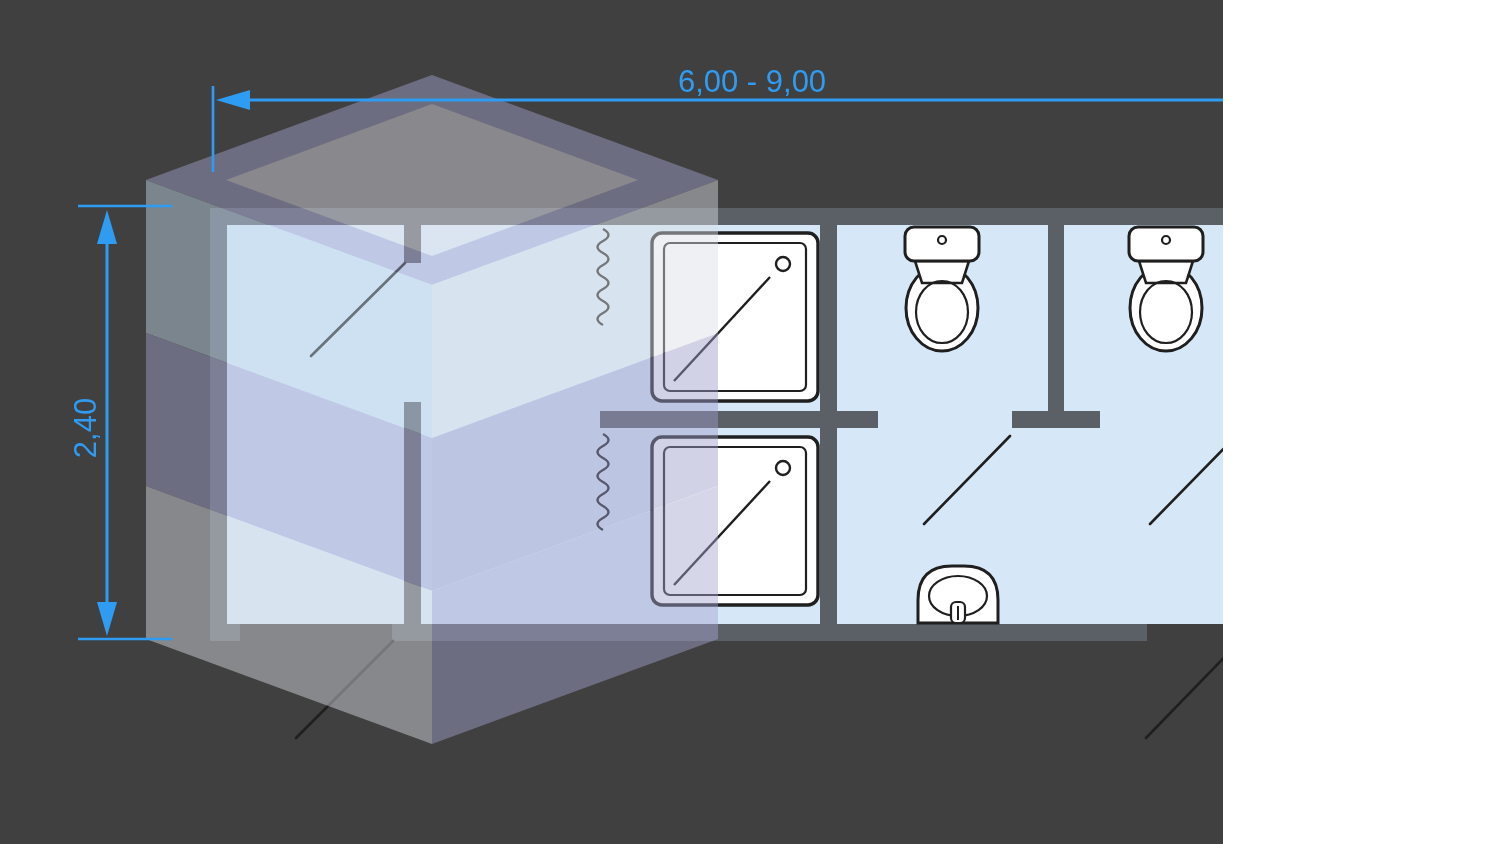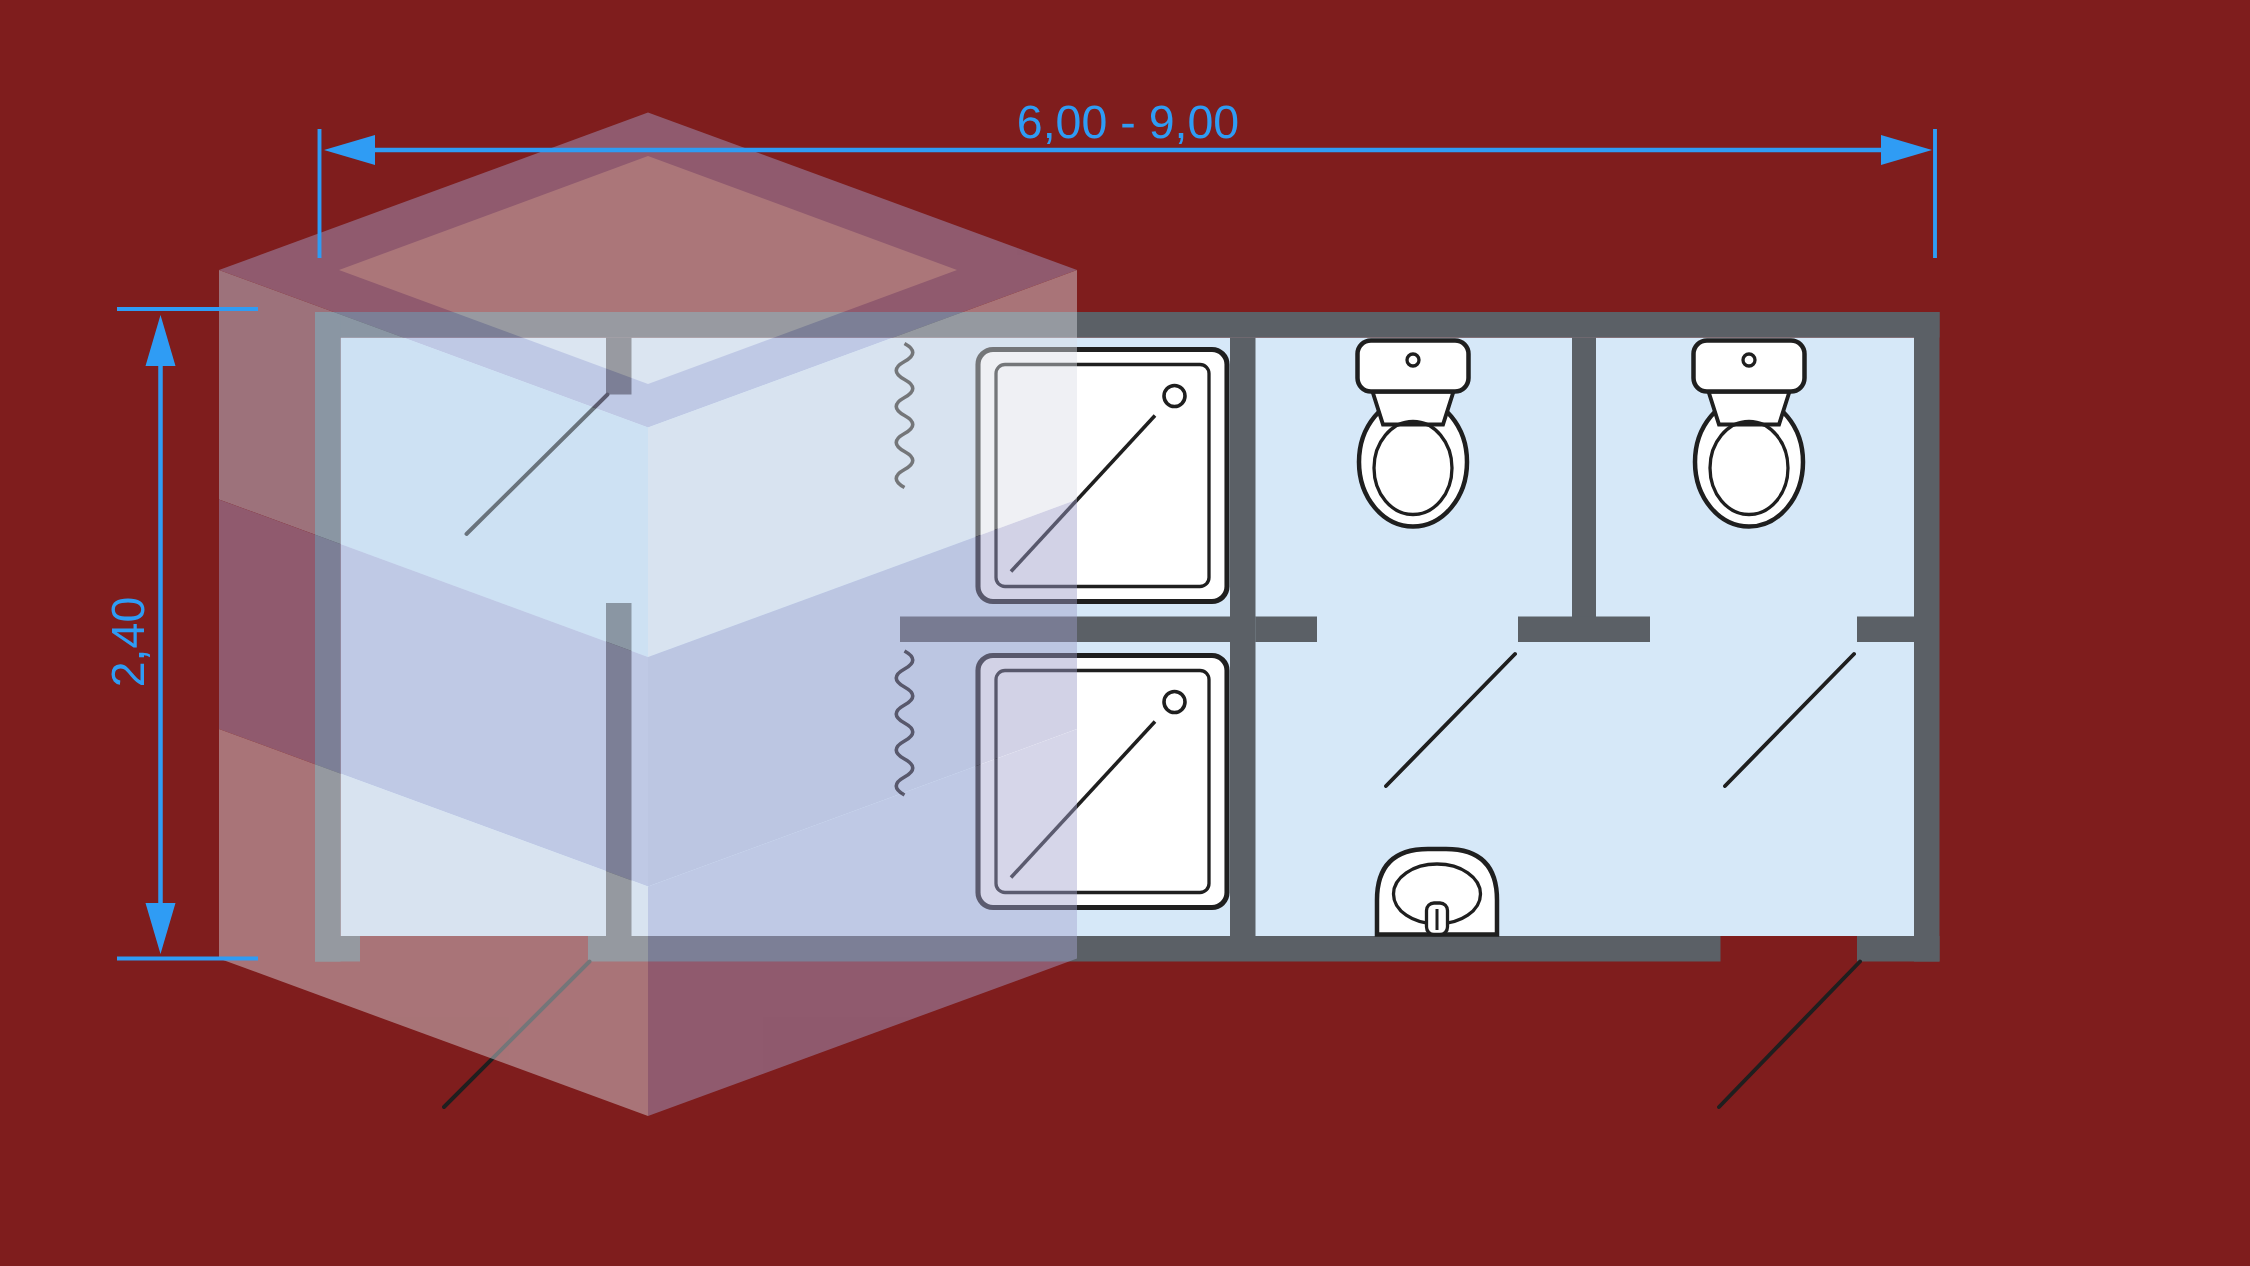--- a/index.html
+++ b/index.html
@@ -3,23 +3,23 @@
 <meta charset="utf-8">
 <style>
   html, body {
     margin: 0;
     padding: 0;
     background: #ffffff;
     font-family: "Liberation Sans", sans-serif;
   }
   .canvas {
     position: relative;
-    width: 1500px;
+    width: 1223px;
     height: 844px;
-    background: #7f1d1d;
+    background: #404040;
     overflow: hidden;
   }
   svg { position: absolute; inset: 0; }
   svg text {
     font-family: "Liberation Sans", sans-serif;
     font-weight: 400;
   }
 </style>
 </head>
 <body>

